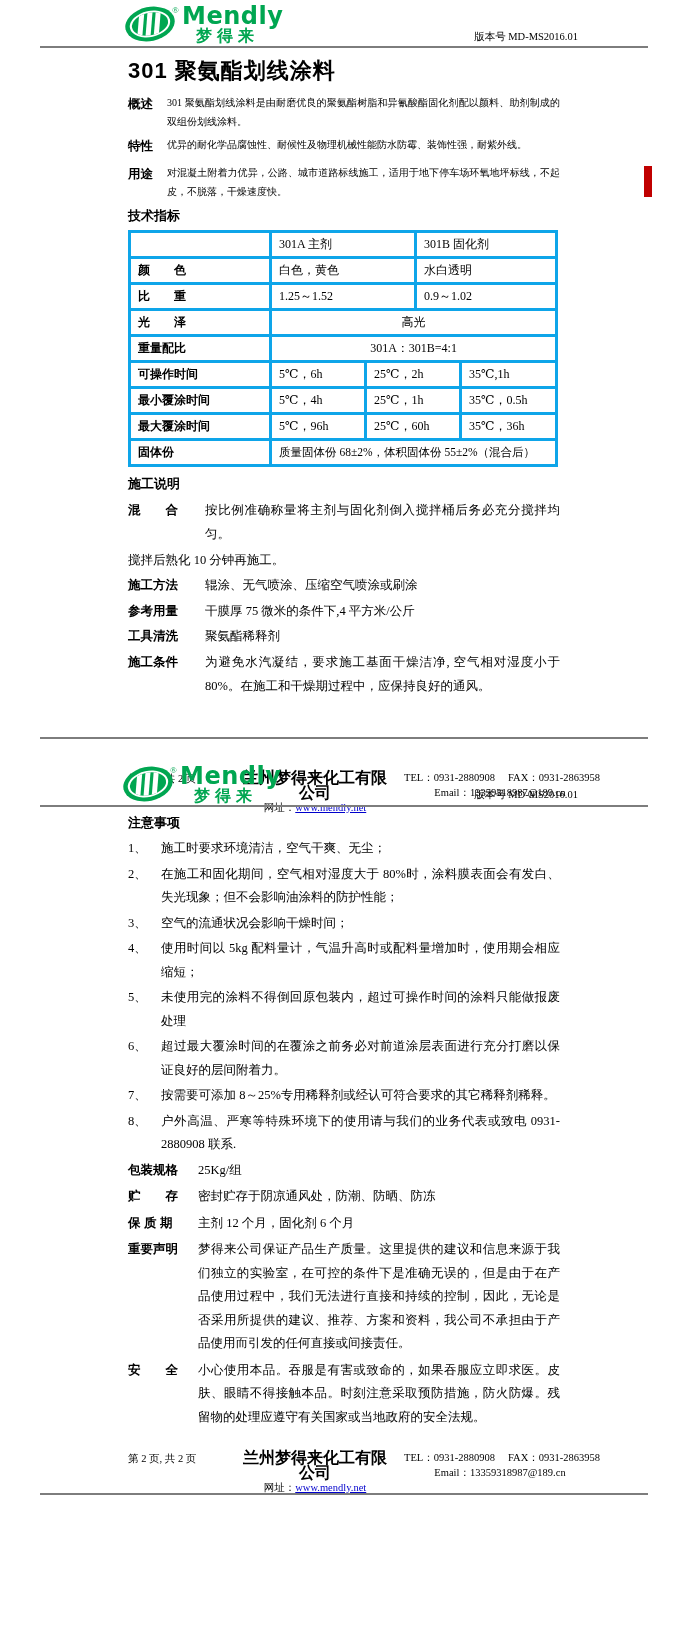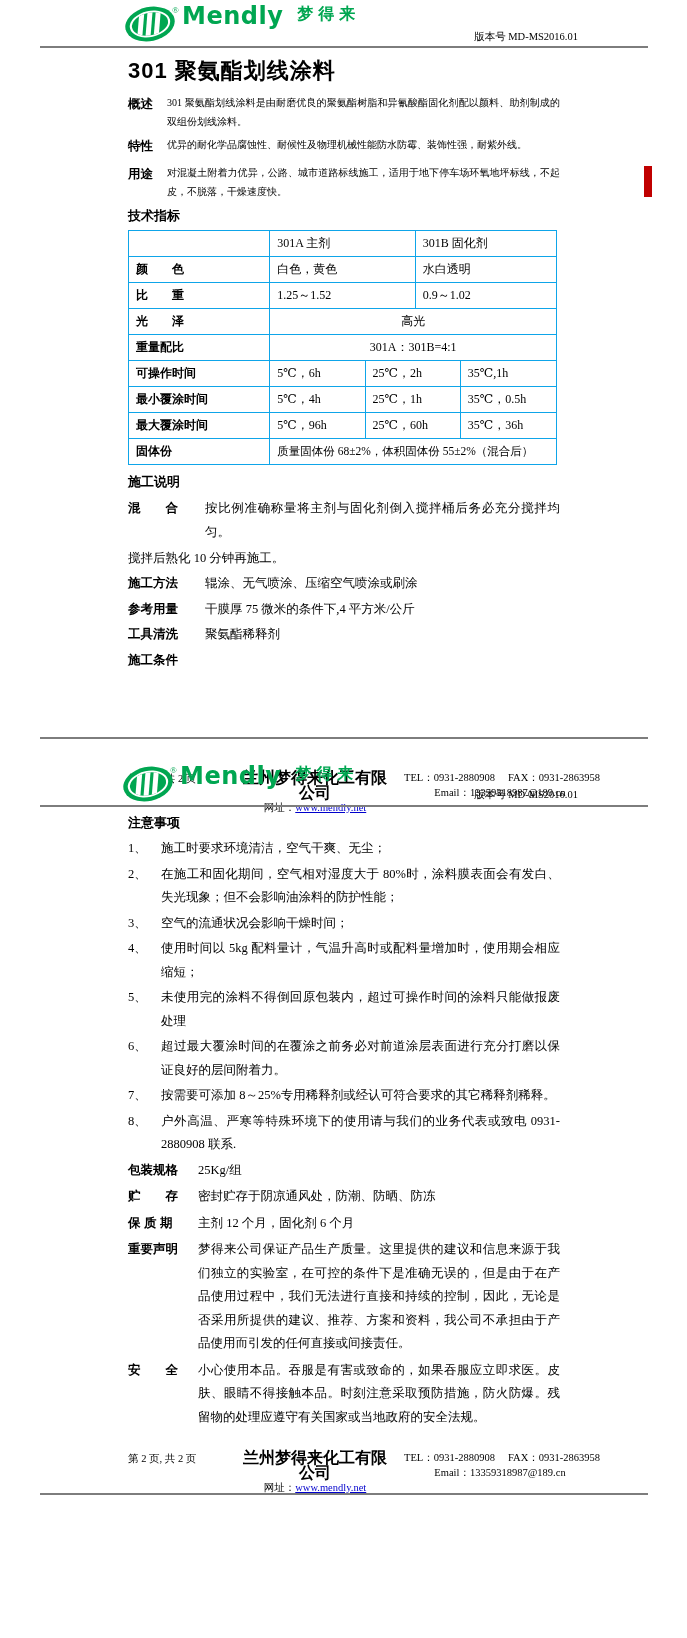--- a/index.html
+++ b/index.html
@@ -9,21 +9,21 @@
     font-family:"Liberation Serif","DejaVu Serif",serif; color:#000;
     overflow:hidden;
   }
   .hrule { position:absolute; left:40px; width:608px; height:0; border-top:2px solid #7d7d7d; }
   .rule-a { top:46px; } .rule-b { top:737px; } .rule-c { top:805px; } .rule-d { top:1493px; }
 
   
   .logo { position:absolute; display:flex; align-items:flex-start; }
   .logo1 { left:124px; top:3px; }
   .logo2 { left:122px; top:763px; }
-  .logo-texts { margin-left:2px; margin-top:2px; display:flex; flex-direction:row; }
+  .logo-texts { margin-left:2px; margin-top:2px; display:flex; flex-direction:column; }
   .logo-en { font-family:"DejaVu Sans","Liberation Sans",sans-serif; font-weight:bold;
              color:#00a651; font-size:24px; line-height:22px; letter-spacing:0.5px; }
   .logo-cn { font-family:"Liberation Sans",sans-serif; font-weight:bold; color:#00a651;
              font-size:16px; line-height:18px; letter-spacing:5px; margin-left:14px; }
 
   .version { position:absolute; right:109px; font-size:10.5px; line-height:13px; }
   .v1 { top:30px; } .v2 { top:788px; }
 
   .content1 { position:absolute; left:128px; top:56px; width:432px; }
   .content2 { position:absolute; left:128px; top:814px; width:432px; }
@@ -33,21 +33,21 @@
 
   .section { display:flex; margin-bottom:4px; }
   .section-label { flex:0 0 39px; font-family:"Liberation Sans",sans-serif; font-weight:bold;
                    font-size:12.5px; line-height:23.5px; }
   .section-text { flex:1; font-size:10px; line-height:19px; text-align:justify; }
 
   .h2 { font-family:"Liberation Sans",sans-serif; font-weight:bold; font-size:13px;
         line-height:17px; margin:6px 0 6px 0; }
 
   table.tech { border-collapse:collapse; table-layout:fixed; width:429px; margin:0 0 8px 0; }
-  table.tech td { border:1px solid #0ea5e9; height:26px; padding:0 7px; font-size:12px;
+  table.tech td { border:3px solid #0ea5e9; height:26px; padding:0 7px; font-size:12px;
                   vertical-align:middle; overflow:hidden; white-space:nowrap; }
   table.tech td.lbl { font-family:"Liberation Sans",sans-serif; font-weight:bold; }
   table.tech td.c { text-align:center; }
   table.tech td.wrap { white-space:normal; font-size:11.5px; }
 
   .cons-item { display:flex; margin-bottom:1px; }
   .cons-label { flex:0 0 77px; font-family:"Liberation Sans",sans-serif; font-weight:bold;
                 font-size:12.5px; line-height:24.5px; }
   .cons-text { flex:1; font-size:12.5px; line-height:24.5px; text-align:justify; }
   .cons-flush { font-size:12.5px; line-height:24.5px; margin-bottom:1px; }
@@ -198,20 +198,21 @@
         <div class="cons-item">
           <span class="cons-label">参考用量</span>
           <div class="cons-text">干膜厚 75 微米的条件下,4 平方米/公斤</div>
         </div>
         <div class="cons-item">
           <span class="cons-label">工具清洗</span>
           <div class="cons-text">聚氨酯稀释剂</div>
         </div>
         <div class="cons-item">
           <span class="cons-label">施工条件</span>
+          <div class="cons-text">为避免水汽凝结，要求施工基面干燥洁净, 空气相对湿度小于 80%。在施工和干燥期过程中，应保持良好的通风。</div>
         </div>
       </div>
   </div>
 
   <div class="red-marker"></div>
 
   <div class="hrule rule-b"></div>
   <div class="footer footer1">
     <div class="f-row">
       <div class="f-page">第 1 页, 共 2 页</div>

